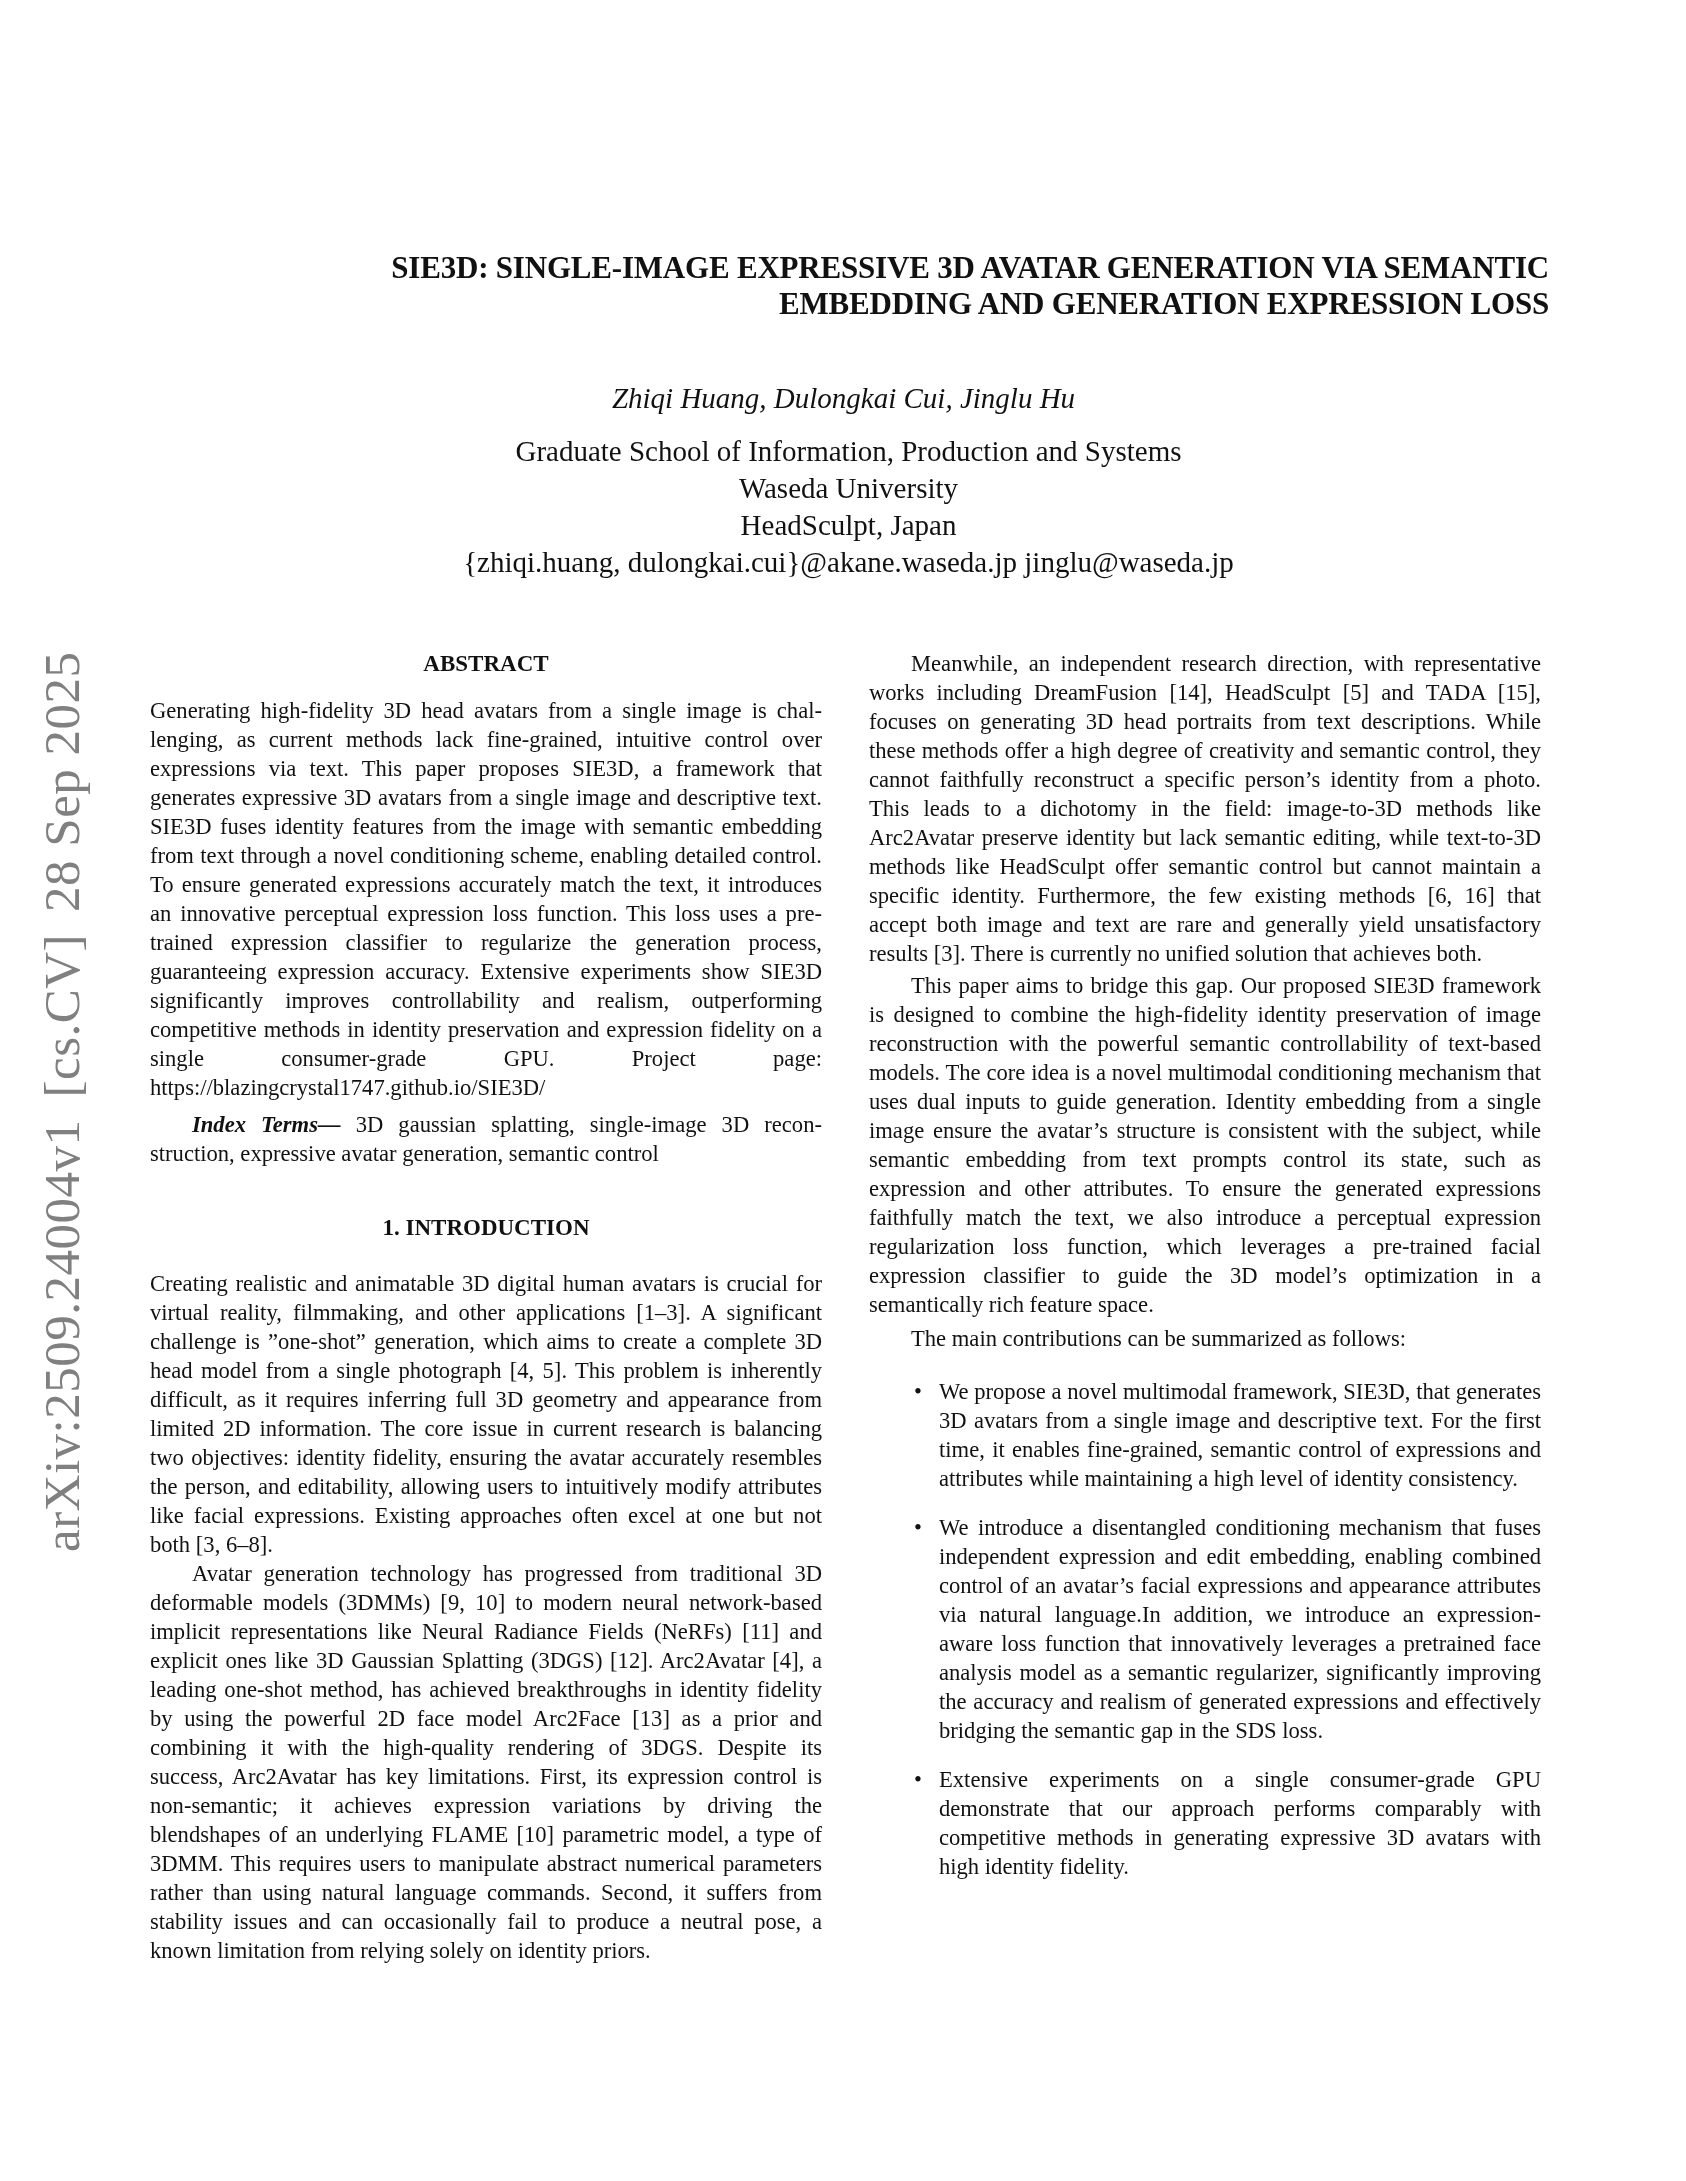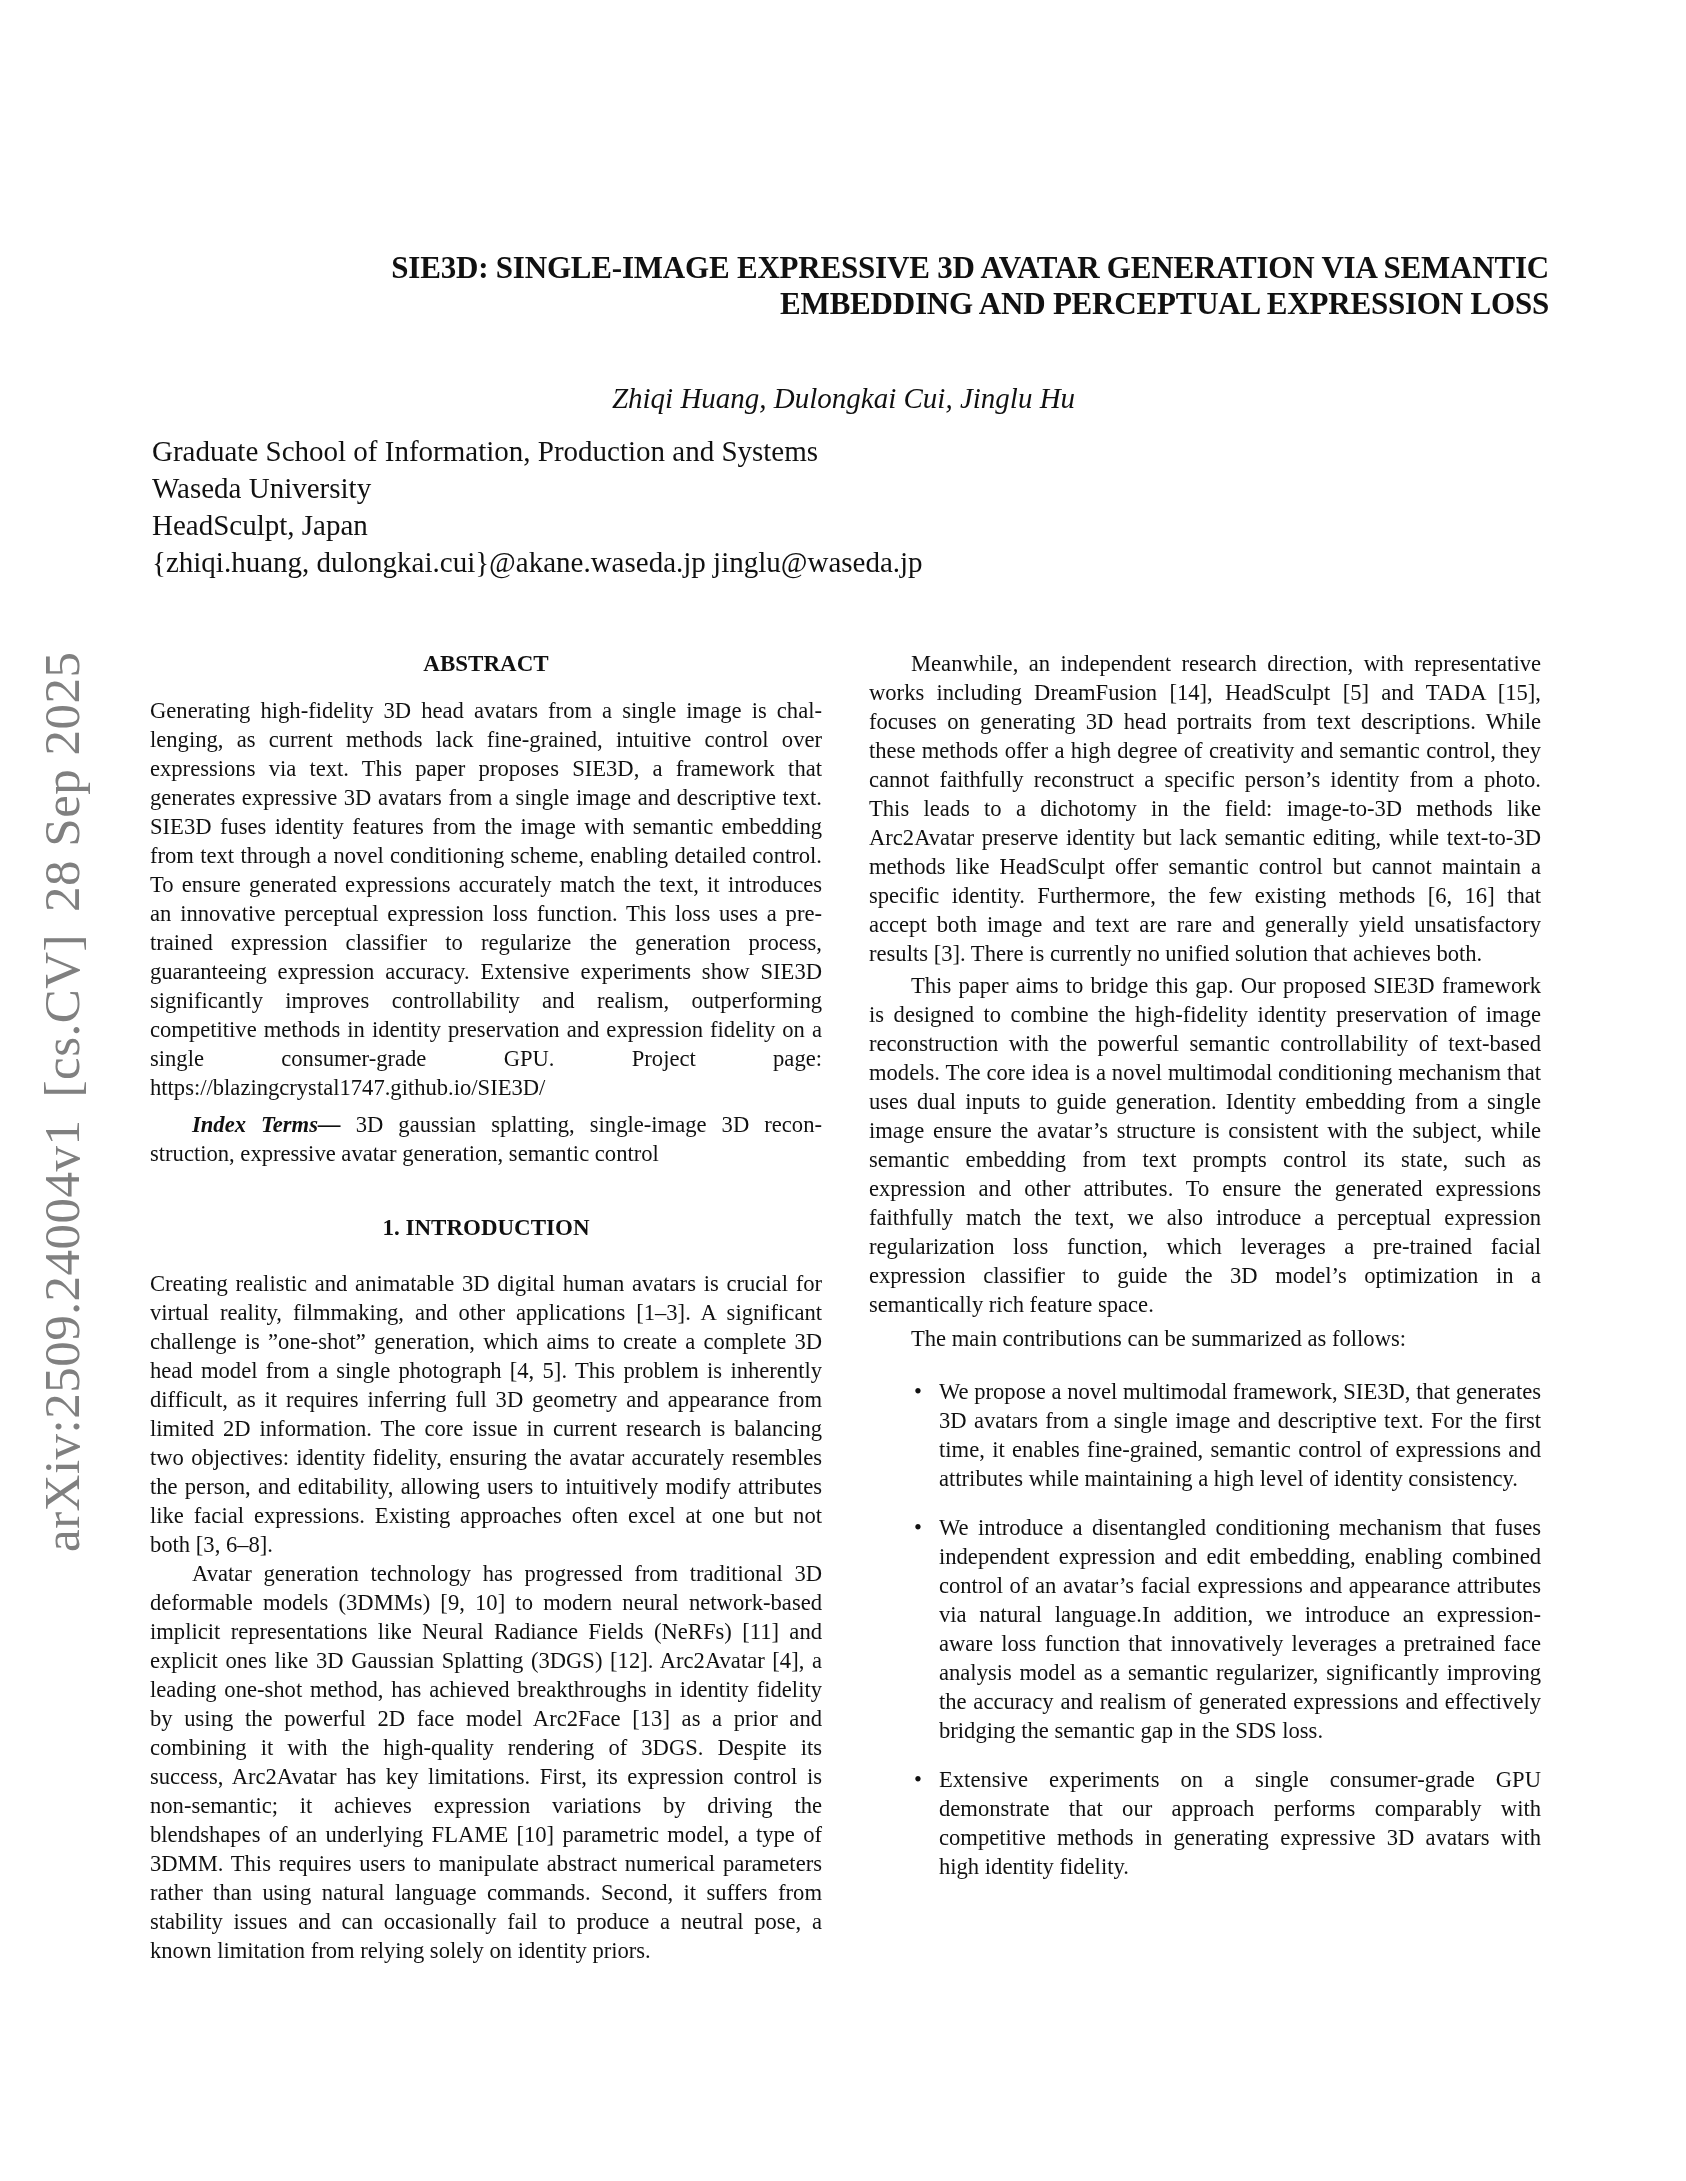--- a/index.html
+++ b/index.html
@@ -3,21 +3,21 @@
 <meta charset="utf-8">
 <style>
   html, body { margin: 0; padding: 0; background: #ffffff; }
   body { width: 1686px; height: 2182px; position: relative; overflow: hidden;
          font-family: "Liberation Serif", "DejaVu Serif", serif; color: #111111; }
   .abs { position: absolute; }
   .title { left: 138px; width: 1411px; top: 250px; text-align: right;
            font-weight: bold; font-size: 31px; line-height: 36px; letter-spacing: -0.2px; }
   .authors { left: 138px; width: 1411px; top: 380px; text-align: center;
              font-style: italic; font-size: 29px; line-height: 37px; }
-  .affil { left: 152px; width: 1411px; top: 433px; 
+  .affil { left: 143px; width: 1411px; top: 433px; text-align: center;
            font-size: 29px; line-height: 37px; }
   .affil div { white-space: nowrap; }
   .col { width: 672px; font-size: 22.6px; line-height: 29px; text-align: justify;
          hyphens: manual; font-family: Liberation Serif, serif; }
   .colL { left: 150px; }
   .colR { left: 869px; }
   .sec-head { text-align: center; font-weight: bold; font-size: 23px; line-height: 28.5px; }
   .p { margin: 0; }
   .indent { text-indent: 42px; }
   .index-label { font-weight: bold; font-style: italic; }
@@ -31,21 +31,21 @@
 </style>
 </head>
 <body>
 
 <div class="abs stamp">
   <span>arXiv:2509.24004v1</span><span>[cs.CV]</span><span>28 Sep 2025</span>
 </div>
 
 <div class="abs title">
   <div>SIE3D: SINGLE-IMAGE EXPRESSIVE 3D AVATAR GENERATION VIA SEMANTIC</div>
-  <div>EMBEDDING AND PERCEPTUAL EXPRESSION LOSS</div>
+  <div>EMBEDDING AND GENERATION EXPRESSION LOSS</div>
 </div>
 
 <div class="abs authors">Zhiqi Huang, Dulongkai Cui, Jinglu Hu</div>
 
 <div class="abs affil">
   <div>Graduate School of Information, Production and Systems</div>
   <div>Waseda University</div>
   <div>HeadSculpt, Japan</div>
   <div>{zhiqi.huang, dulongkai.cui}@akane.waseda.jp jinglu@waseda.jp</div>
 </div>

